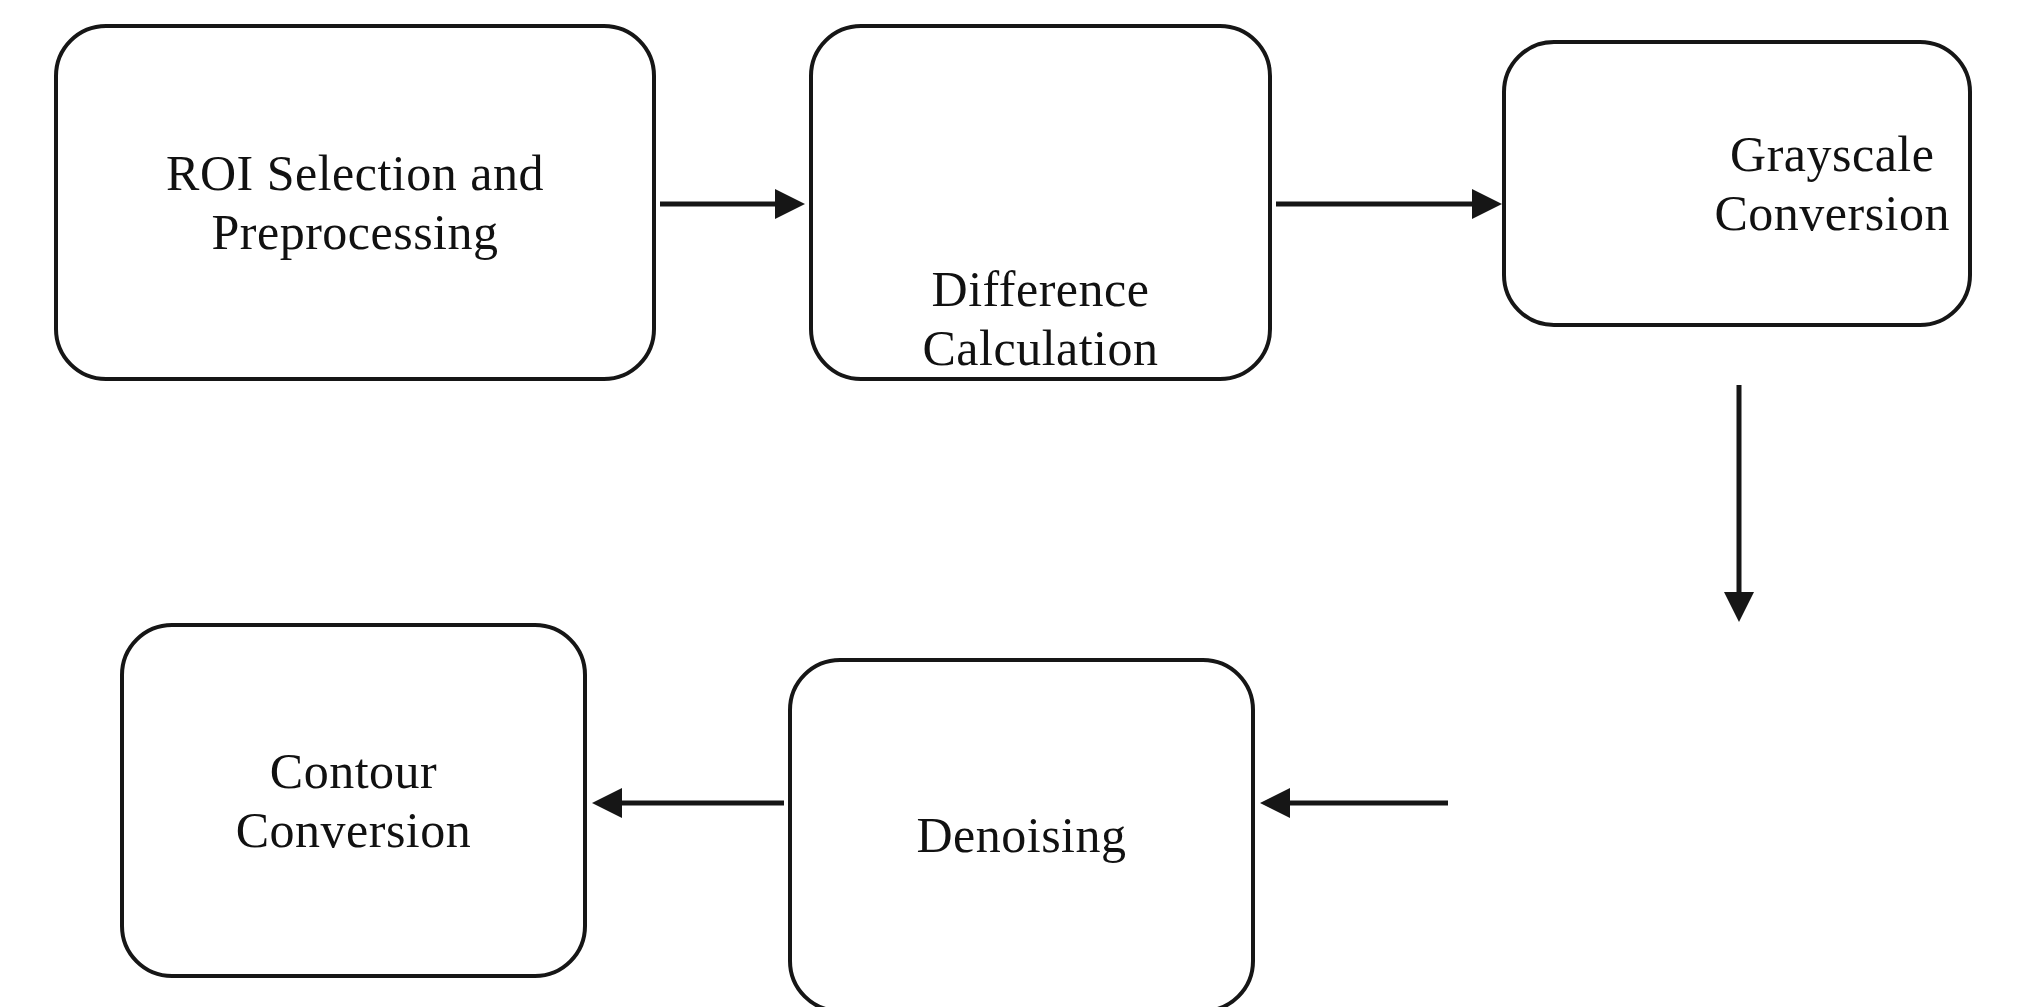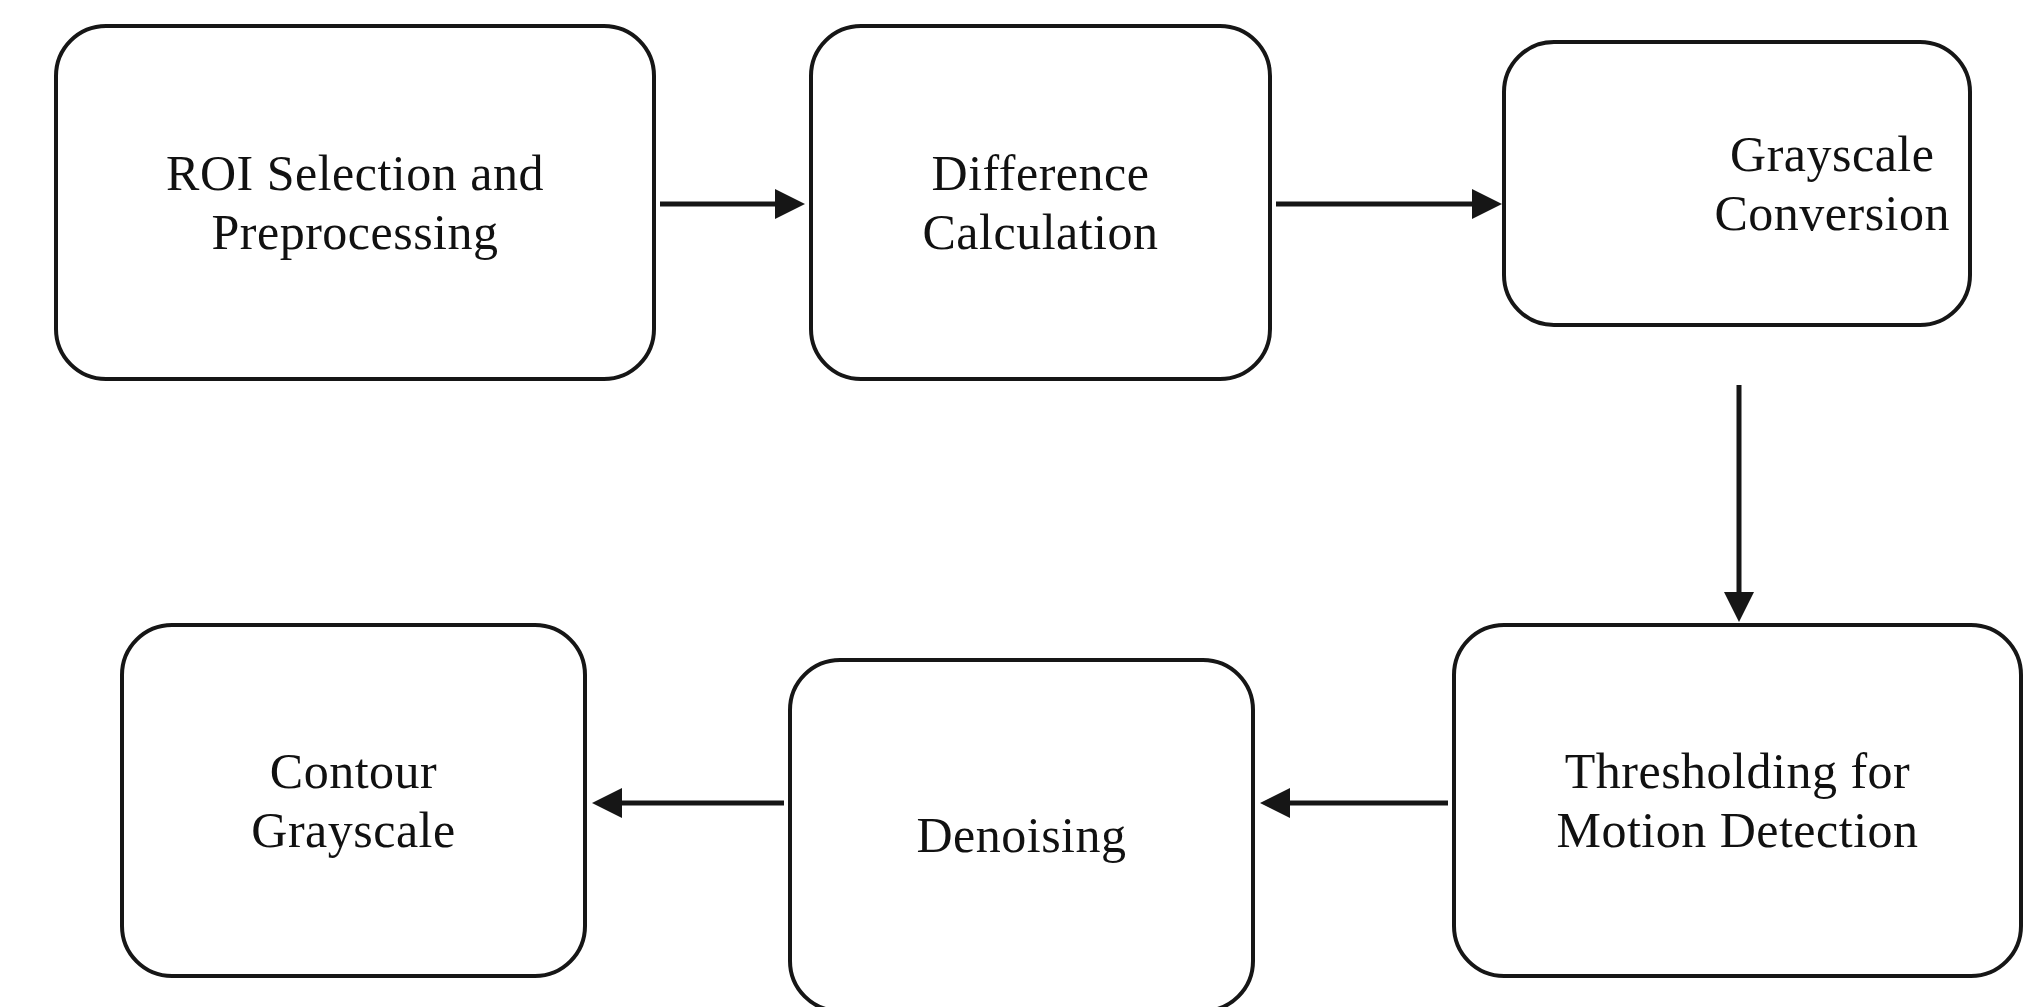--- a/index.html
+++ b/index.html
@@ -30,21 +30,21 @@
   .node .label {
     white-space: pre-line;
     font-size: 50px;
     line-height: 1.17;
     color: #111111;
     letter-spacing: 0.5px;
     padding: 0 18px;
   }
   
   #node-roi          { left: 30px;   top: 24px;  width: 602px; height: 357px; }
-  #node-difference   { left: 785px;  top: 24px;  width: 463px; height: 357px; }
+  #node-difference   { left: 785px;  top: 24px;  width: 463px; height: 357px; align-items: flex-end; }
   #node-grayscale    { left: 1478px; top: 40px;  width: 470px; height: 287px; justify-content: flex-end; }
   
   #node-thresholding { left: 1428px; top: 623px; width: 571px; height: 355px; }
   #node-denoising    { left: 764px;  top: 658px; width: 467px; height: 355px; }
   #node-contour      { left: 96px;   top: 623px; width: 467px; height: 355px; }
 
   #arrow-layer {
     position: absolute;
     left: 0; top: 0;
     width: 2027px;
@@ -82,27 +82,23 @@
   <div class="node" id="node-difference">
     <span class="label">Difference
 Calculation</span>
   </div>
 
   <div class="node" id="node-grayscale">
     <span class="label">Grayscale
 Conversion</span>
   </div>
 
-  <div class="node" id="node-thresholding">
-    <span class="label">Thresholding for
-Motion Detection</span>
-  </div>
 
   <div class="node" id="node-denoising">
     <span class="label">Denoising</span>
   </div>
 
   <div class="node" id="node-contour">
     <span class="label">Contour
-Grayscale</span>
+Conversion</span>
   </div>
 
 </div>
 
 </body></html>

